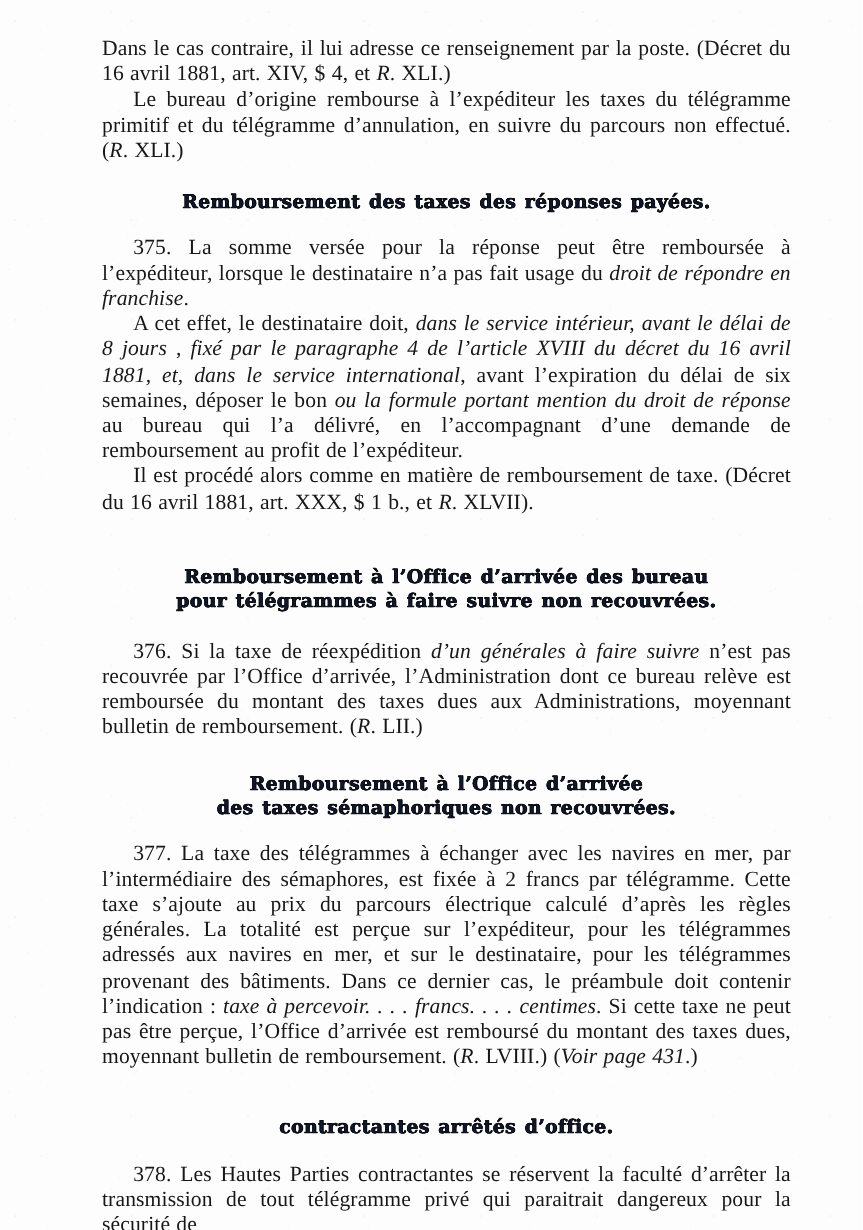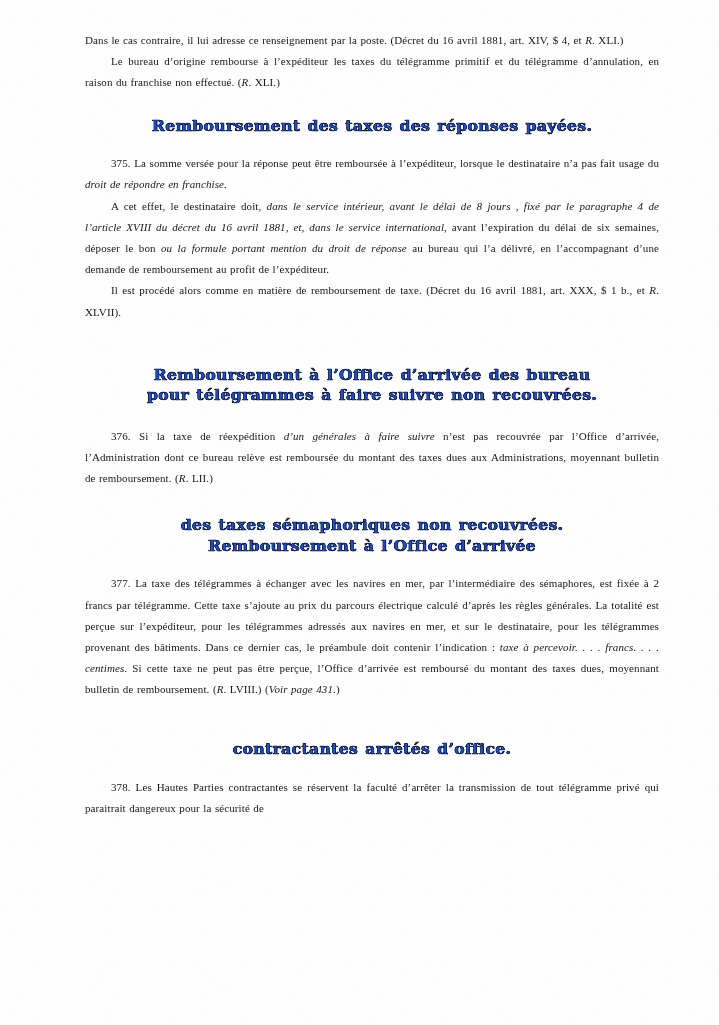--- a/index.html
+++ b/index.html
@@ -42,21 +42,21 @@
   #text-column {
     position: absolute;
     left: 85px;
     top: 30px;
     width: 574px;
   }
 
   
   p.para {
     margin: 0;
-    font-size: 11px;
+    font-size: 18px;
     line-height: 21.2px;
     text-align: justify;
     text-align-last: left;
     letter-spacing: 0.1px;
     word-spacing: 0.6px;
     text-indent: 0;
     color: #171717;
   }
   p.indent {
     text-indent: 26px;
@@ -68,21 +68,21 @@
   
   h2.display {
     margin: 0;
     font-family: "DejaVu Serif", "Liberation Serif", serif;
     font-weight: 700;
     font-size: 15.6px;
     line-height: 20.5px;
     text-align: center;
     letter-spacing: 0.35px;
     word-spacing: 1.4px;
-    color: #1d4ed8;
+    color: #0f172a;
     -webkit-text-stroke: 0.42px #090909;
     text-shadow: 0.35px 0 0 #090909, -0.18px 0 0 #090909, 0 0.2px 0 #090909;
   }
   h2.display .hl {
     display: block;
   }
 
   
   .gap-h-top    { height: 22px; }
   .gap-h-bottom { height: 17px; }
@@ -94,21 +94,21 @@
   .gap-h4-bot   { height: 18px; }
 </style>
 </head>
 <body>
 
 <div id="page">
   <div id="text-column">
 
     <p class="para"><span>Dans le cas contraire, il lui adresse ce renseignement par la poste.</span> <span>(Décret du 16 avril 1881, art. XIV, $ 4, et </span><span class="it">R</span><span>. XLI.)</span></p>
 
-    <p class="para indent"><span>Le bureau d’origine rembourse à l’expéditeur les taxes du télégramme primitif et du télégramme d’annulation, en raison du franchise non effectué. (</span><span class="it">R</span><span>. XLI.)</span></p>
+    <p class="para indent"><span>Le bureau d’origine rembourse à l’expéditeur les taxes du télégramme primitif et du télégramme d’annulation, en suivre du parcours non effectué. (</span><span class="it">R</span><span>. XLI.)</span></p>
 
     <div class="gap-h-top"></div>
     <h2 class="display">
         <span class="hl">Remboursement des taxes des réponses payées.</span>
       </h2>
     <div class="gap-h-bottom"></div>
 
     <p class="para indent"><span>375. La somme versée pour la réponse peut être remboursée à l’expéditeur, lorsque le destinataire n’a pas fait usage du </span><span class="it">droit de répondre en franchise</span><span>.</span></p>
 
     <p class="para indent"><span>A cet effet, le destinataire doit, </span><span class="it">dans le service intérieur, avant le délai de 8 jours , fixé par le paragraphe 4 de l’article XVIII du décret du 16 avril 1881, et, dans le service international</span><span>, avant l’expiration du délai de six semaines, déposer le bon </span><span class="it">ou la formule portant mention du droit de réponse</span><span> au bureau qui l’a délivré, en l’accompagnant d’une demande de remboursement au profit de l’expéditeur.</span></p>
@@ -119,22 +119,22 @@
     <h2 class="display">
         <span class="hl">Remboursement à l’Office d’arrivée des bureau</span>
         <span class="hl">pour télégrammes à faire suivre non recouvrées.</span>
       </h2>
     <div class="gap-h2-bot"></div>
 
     <p class="para indent"><span>376. Si la taxe de réexpédition </span><span class="it">d’un générales à faire suivre</span><span> n’est pas recouvrée par l’Office d’arrivée, l’Administration dont ce bureau relève est remboursée du montant des taxes dues aux Administrations, moyennant bulletin de remboursement. (</span><span class="it">R</span><span>. LII.)</span></p>
 
     <div class="gap-h3-top"></div>
     <h2 class="display">
+        <span class="hl">Remboursement à l’Office d’arrivée</span>
         <span class="hl">des taxes sémaphoriques non recouvrées.</span>
-        <span class="hl">Remboursement à l’Office d’arrivée</span>
       </h2>
     <div class="gap-h3-bot"></div>
 
     <p class="para indent"><span>377. La taxe des télégrammes à échanger avec les navires en mer, par l’intermédiaire des sémaphores, est fixée à 2 francs par télégramme. Cette taxe s’ajoute au prix du parcours électrique calculé d’après les règles générales. La totalité est perçue sur l’expéditeur, pour les télégrammes adressés aux navires en mer, et sur le destinataire, pour les télégrammes provenant des bâtiments. Dans ce dernier cas, le préambule doit contenir l’indication : </span><span class="it">taxe à percevoir. . . . francs. . . . centimes</span><span>. Si cette taxe ne peut pas être perçue, l’Office d’arrivée est remboursé du montant des taxes dues, moyennant bulletin de remboursement. (</span><span class="it">R</span><span>. LVIII.) (</span><span class="it">Voir page 431</span><span>.)</span></p>
 
     <div class="gap-h4-top"></div>
     <h2 class="display">
         <span class="hl">contractantes arrêtés d’office.</span>
       </h2>
     <div class="gap-h4-bot"></div>

